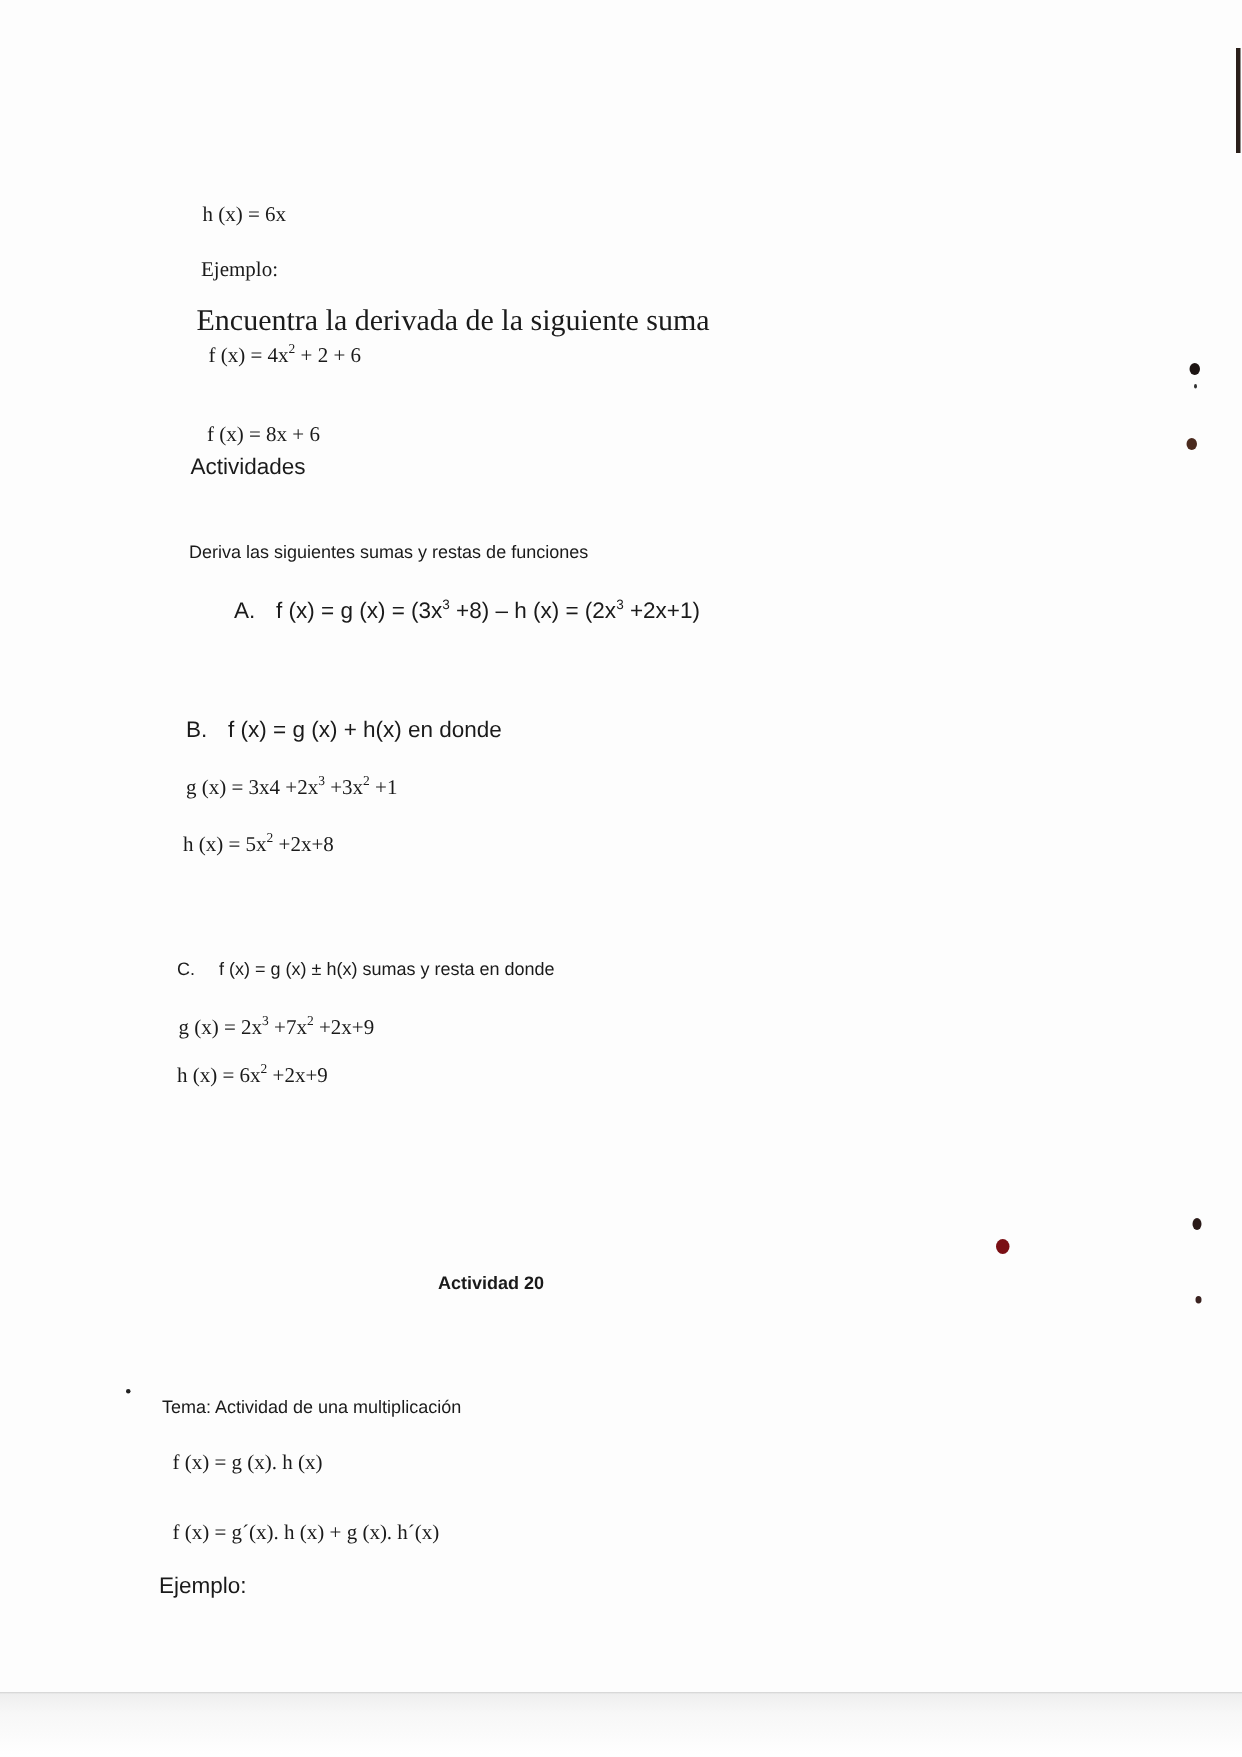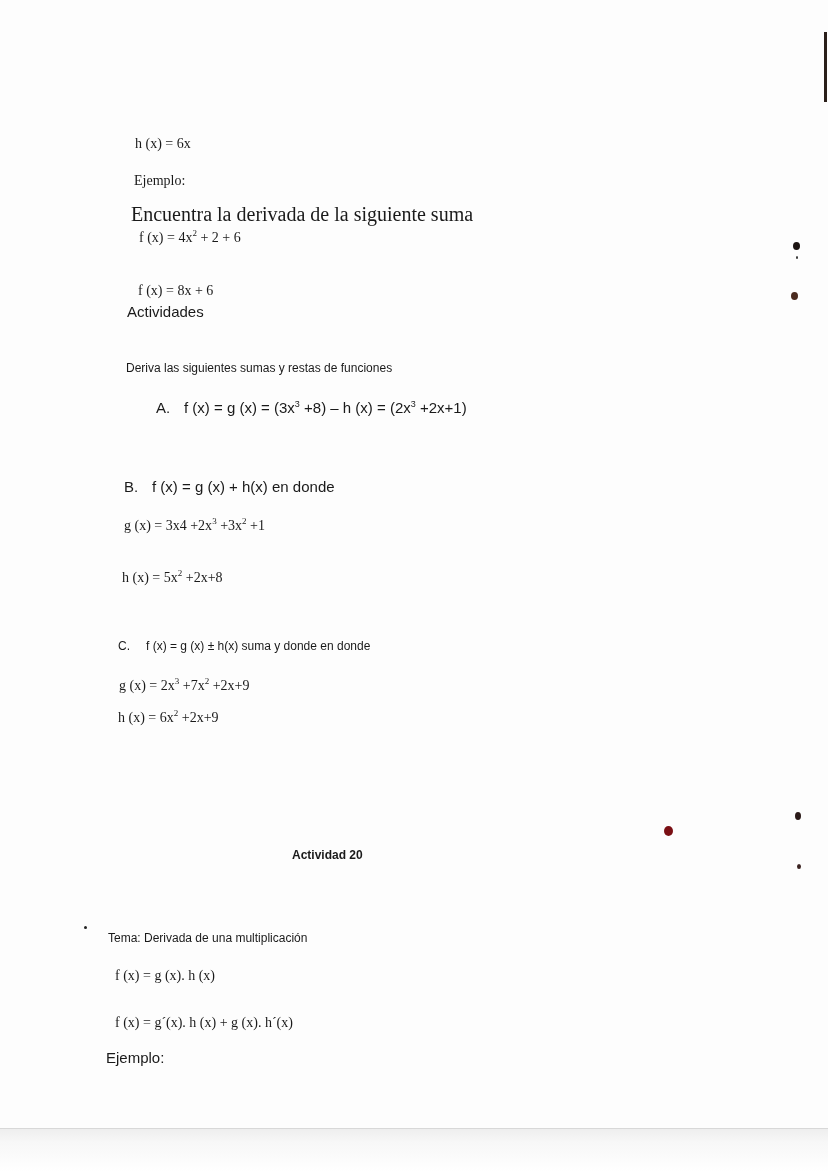--- a/index.html
+++ b/index.html
@@ -43,32 +43,32 @@
 <div class="line" style="left:126px; top:358px;">Deriva las siguientes sumas y restas de funciones</div>
 
 <div class="line eq" style="left:124px; top:398px;margin-left:32px;">
   <span class="label-letter">A.</span>f (x) = g (x) = (3x<sup>3</sup> +8) – h (x) = (2x<sup>3</sup> +2x+1)
 </div>
 
 <div class="line eq" style="left:124px; top:477px;">
   <span class="label-letter">B.</span><span>f (x) = g (x) + h(x) en donde</span>
 </div>
 <div class="line small" style="left:124px; top:516px;">g (x) = 3x4 +2x<sup>3</sup> +3x<sup>2</sup> +1</div>
-<div class="line small" style="left:122px; top:568px;">h (x) = 5x<sup>2</sup> +2x+8</div>
+<div class="line small" style="left:122px; top:554px;">h (x) = 5x<sup>2</sup> +2x+8</div>
 
 <div class="line" style="left:118px; top:636px;">
-  <span class="label-letter">C.</span><span>f (x) = g (x) ± h(x) suma y donde en donde</span>
+  <span class="label-letter">C.</span><span>f (x) = g (x) ± h(x) sumas y resta en donde</span>
 </div>
 <div class="line small" style="left:119px; top:676px;">g (x) = 2x<sup>3</sup> +7x<sup>2</sup> +2x+9</div>
 <div class="line small" style="left:118px; top:708px;">h (x) = 6x<sup>2</sup> +2x+9</div>
 
 <div class="line" style="left:292px; top:845px;font-weight:bold;">Actividad 20</div>
 
 <div class="bullet" style="left:84px; top:926px;"></div>
-<div class="line" style="left:108px; top:928px;">Tema: Derivada de una multiplicación</div>
+<div class="line" style="left:108px; top:928px;">Tema: Actividad de una multiplicación</div>
 <div class="line small" style="left:115px; top:966px;">f (x) = g (x). h (x)</div>
 <div class="line small" style="left:115px; top:1013px;">f (x) = g´(x). h (x) + g (x). h´(x)</div>
 <div class="line eq" style="left:106px; top:1048px;">Ejemplo:</div>
 
 <div class="spot" style="left:793px; top:242px; width:7px; height:8px; background:#1c1412;"></div>
 <div class="spot" style="left:796px; top:256px; width:2px; height:3px; background:#333;"></div>
 <div class="spot" style="left:791px; top:292px; width:7px; height:8px; background:#4a2a1e;"></div>
 <div class="spot" style="left:664px; top:826px; width:9px; height:10px; background:#7a0f14;"></div>
 <div class="spot" style="left:795px; top:812px; width:6px; height:8px; background:#2a1a18;"></div>
 <div class="spot" style="left:797px; top:864px; width:4px; height:5px; background:#3a2220;"></div>

